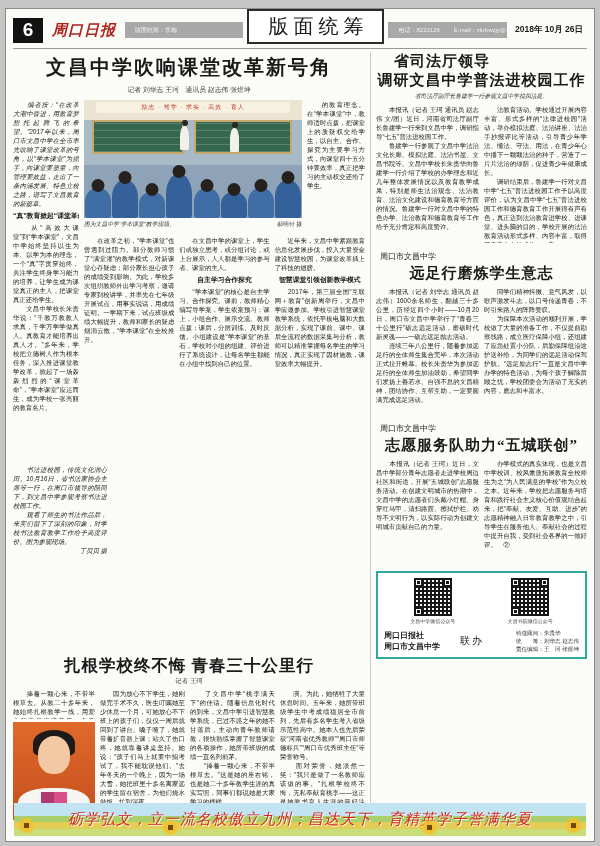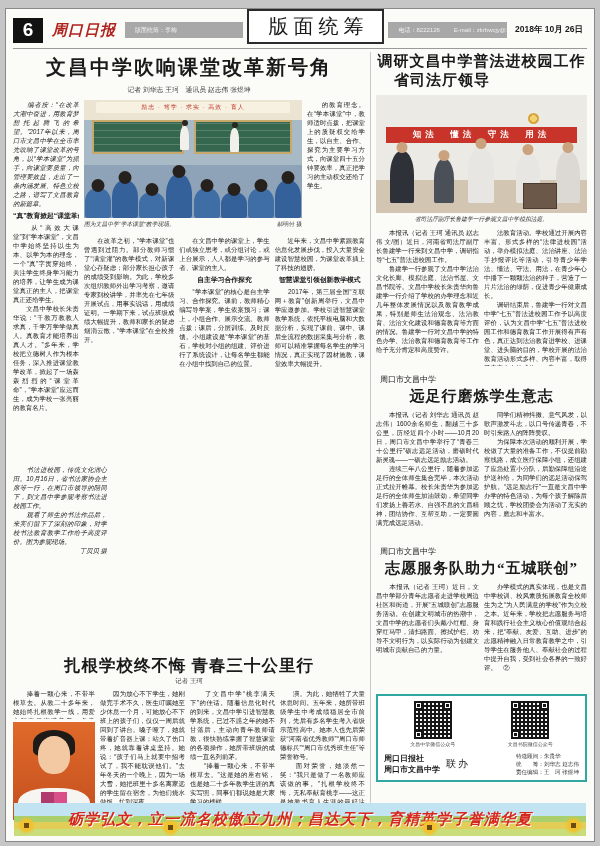--- a/index.html
+++ b/index.html
@@ -99,28 +99,28 @@
 
   
   .qrbox { border:2px solid #2fa8a0; margin-top:6px; padding:5px 6px 4px; background:#fff; }
   .qrrow { display:flex; justify-content:space-around; }
   .qrunit { display:flex; flex-direction:column; align-items:center; gap:2px; }
   .qr { width:38px; height:38px; position:relative; background:repeating-linear-gradient(0deg,#161616 0 2px,transparent 2px 4px),repeating-linear-gradient(90deg,#161616 0 2px,#f7f7f7 2px 4px); }
   .fp { position:absolute; width:9px; height:9px; border:2px solid #161616; background:#fff; display:flex; align-items:center; justify-content:center; }
   .fp::after { content:""; width:3px; height:3px; background:#161616; }
   .fp.tl { top:0; left:0; } .fp.tr { top:0; right:0; } .fp.bl { bottom:0; left:0; }
   .qrcap { font-size:5px; color:#444; }
-  .jointrow { display:flex; align-items:center; gap:6px; margin-top:5px; }
+  .jointrow { display:flex; align-items:center; gap:20px; margin-top:5px; }
   .orgs { font-size:8px; font-weight:bold; line-height:11px; white-space:pre-line; }
   .joint { font-size:10px; font-weight:normal; letter-spacing:2px; }
   .staff { font-size:5.6px; line-height:8px; color:#333; white-space:pre-line; margin-left:auto; }
 
   
   .banner { position:absolute; left:8px; right:8px; bottom:5px; height:33px; overflow:hidden; background:linear-gradient(180deg,#c2e3f2 0 40%,#a9d06c 40% 58%,#e2ce56 58% 80%,#c9de7a 80%); display:flex; align-items:center; justify-content:center; }
-  .slogan { color:#d6281e; font-size:15px; font-weight:bold; font-style:italic; letter-spacing:1px; font-family:"Liberation Serif",serif; text-shadow:1px 1px 0 rgba(255,255,255,.9); white-space:nowrap; }
+  .slogan { color:#d6281e; font-size:15px; font-weight:normal; font-style:italic; letter-spacing:1px; font-family:"Liberation Serif",serif; text-shadow:1px 1px 0 rgba(255,255,255,.9); white-space:nowrap; }
   .sun { position:absolute; width:13px; height:13px; border-radius:50%; background:radial-gradient(circle,#6b4a12 0 32%,#f2c12e 32%); box-shadow:0 0 0 2px rgba(242,193,46,.45); }
 </style>
 </head>
 <body>
 
 <div class="page">
 
   <div class="hdr">
     <div class="pagenum">6</div>
     <div class="masthead">周口日报</div>
@@ -219,32 +219,22 @@
           <div class="c4 clip small">　　演。为此，她牺牲了大量休息时间。五年来，她所带班级学生中考成绩稳居全市前列，先后有多名学生考入省级示范性高中。她本人也先后荣获“河南省优秀教师”“周口市师德标兵”“周口市优秀班主任”等荣誉称号。
 　　面对荣誉，她淡然一笑：“我只是做了一名教师应该做的事。”扎根学校终不悔，无私奉献育桃李——这正是她教书育人生涯的最好注脚。</div>
         </div>
       </div>
     </div>
 
     <div class="vdiv"></div>
 
     <div class="rightcol">
       <div>
+        <div class="rhead l1">省司法厅领导</div>
         <div class="rhead">调研文昌中学普法进校园工作</div>
-        <div class="rhead l1">省司法厅领导</div>
-        <div class="photo photoA" style="margin-top:5px;">
-          <div class="emblem"></div>
-          <div class="pAbanner">知法　懂法　守法　用法</div>
-          <div class="figA" style="left:14px;width:24px;height:52px;background:#2e3138;"></div>
-          <div class="figA" style="left:58px;width:20px;height:44px;background:#4b4f58;"></div>
-          <div class="figA" style="left:92px;width:26px;height:56px;background:#e8e6e2;"></div>
-          <div class="figA" style="left:140px;width:24px;height:50px;background:#e8e6e2;"></div>
-          <div class="figA" style="left:180px;width:24px;height:52px;background:#dcd9d4;"></div>
-          <div class="desk" style="right:30px;bottom:4px;width:34px;height:26px;background:#6b5848;border-color:#4a3c30;"></div>
-        </div>
         <div class="cap capA">省司法厅副厅长鲁建学一行参观文昌中学模拟法庭。</div>
         <div class="twocol">
           <div class="small clip" style="height:138px;">　　本报讯（记者 王珂 通讯员 赵志伟 文/图）近日，河南省司法厅副厅长鲁建学一行来到文昌中学，调研指导“七五”普法进校园工作。
 　　鲁建学一行参观了文昌中学法治文化长廊、模拟法庭、法治书屋、文昌书院等。文昌中学校长朱贵华向鲁建学一行介绍了学校的办学理念和近几年整体发展情况以及教育教学成果，特别是师生法治观念、法治教育、法治文化建设和德育教育等方面的情况。鲁建学一行对文昌中学的特色办学、法治教育和德育教育等工作给予充分肯定和高度赞许。</div>
           <div class="small clip" style="height:138px;">　　法教育活动。学校通过开展内容丰富、形式多样的“法律进校园”活动，举办模拟法庭、法治讲座、法治手抄报评比等活动，引导青少年学法、懂法、守法、用法，在青少年心中播下一颗颗法治的种子，营造了一片片法治的绿荫，促进青少年健康成长。
 　　调研结束后，鲁建学一行对文昌中学“七五”普法进校园工作予以高度评价，认为文昌中学“七五”普法进校园工作和德育教育工作开展得有声有色，真正达到法治教育进学校、进课堂、进头脑的目的，学校开展的法治教育活动形式多样、内容丰富，取得了实实在在的成效。　②</div>
         </div>
       </div>
 
       <div style="margin-top:8px;">

